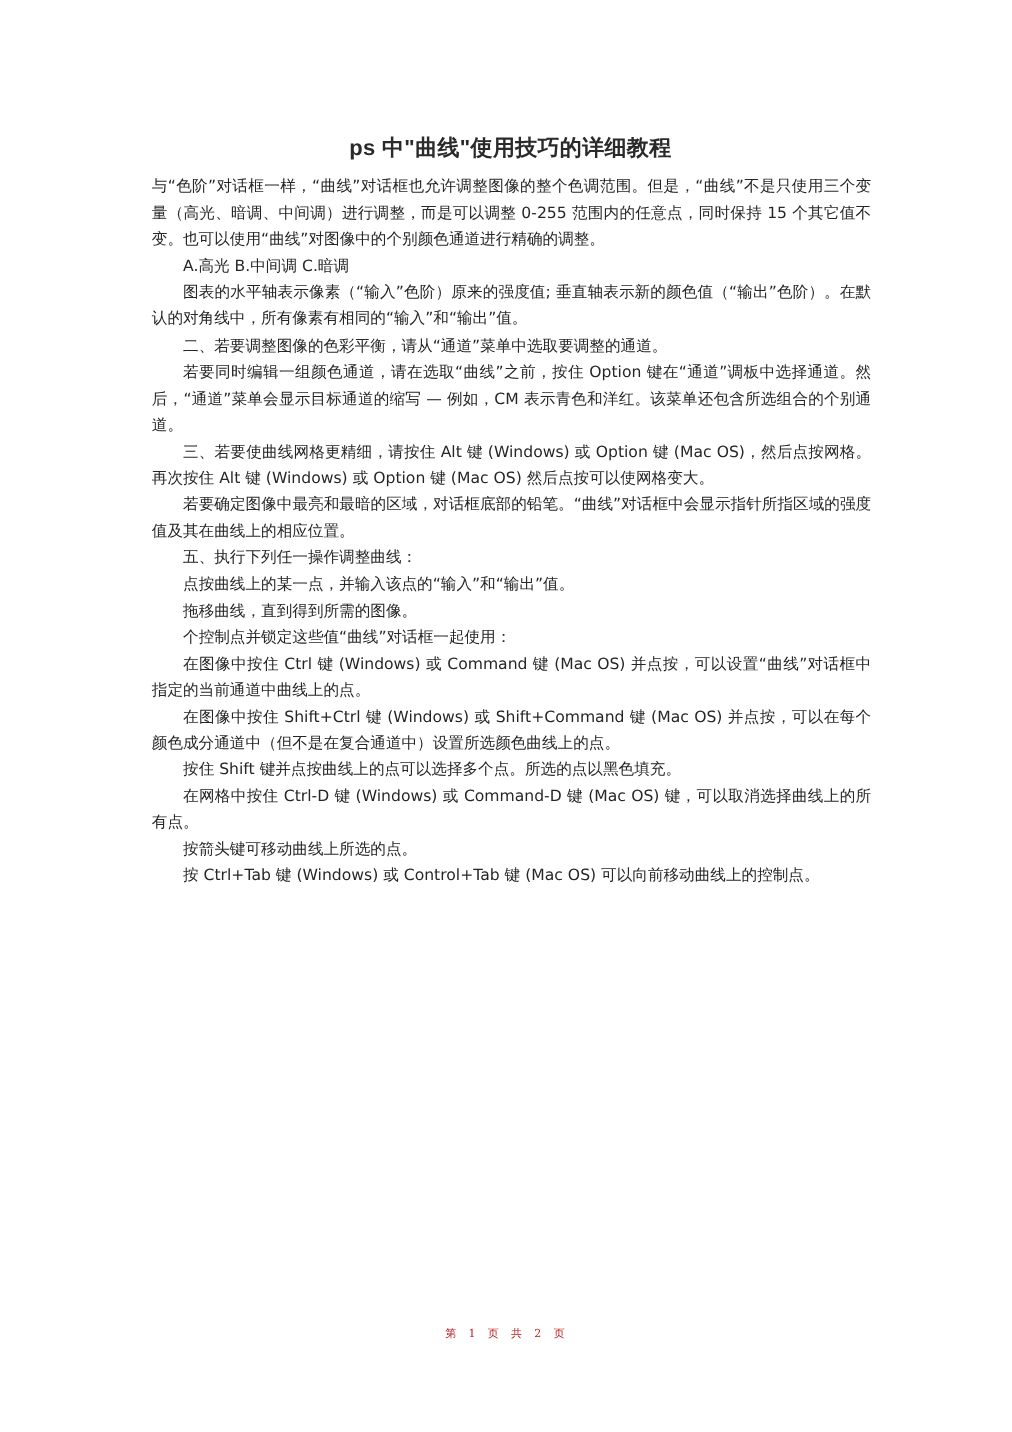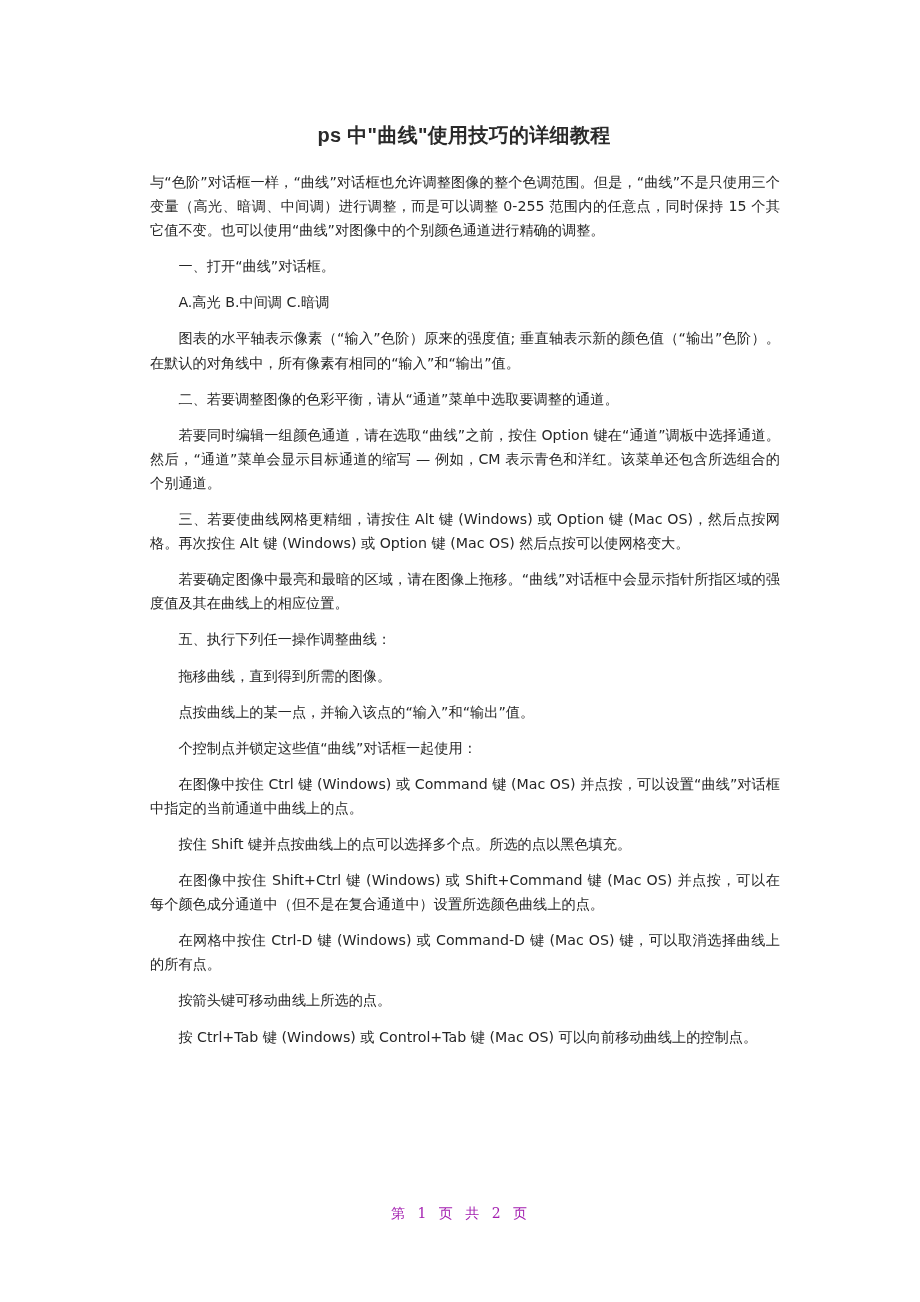--- a/index.html
+++ b/index.html
@@ -40,60 +40,59 @@
       position: absolute;
       left: 138px;
       top: 158px;
       width: 654px;
       font-size: 14.2px;
       line-height: 24.1px;
       color: #262626;
       text-align: justify;
     }
     .content p {
-      margin: 12px;
+      margin: 0;
       padding: 0;
     }
     .content p.indent {
       text-indent: 2em;
     }
     .footer {
       position: absolute;
       left: 0;
       top: 1205px;
       width: 920px;
       text-align: center;
       font-family: "DejaVu Serif", "Liberation Serif", serif;
-      font-size: 14px;
-      color: #a21caf;
+      font-size: 10px;
+      color: #b91c1c;
       word-spacing: 4px;
       letter-spacing: 2px;
     }
   </style>
 </head>
 <body>
 
 <div class="page">
   <div class="title">ps 中"曲线"使用技巧的详细教程</div>
 
   <div class="content">
     <p>与“色阶”对话框一样，“曲线”对话框也允许调整图像的整个色调范围。但是，“曲线”不是只使用三个变量（高光、暗调、中间调）进行调整，而是可以调整 0-255 范围内的任意点，同时保持 15 个其它值不变。也可以使用“曲线”对图像中的个别颜色通道进行精确的调整。</p>
-    <p class="indent">一、打开“曲线”对话框。</p>
     <p class="indent">A.高光 B.中间调 C.暗调</p>
     <p class="indent">图表的水平轴表示像素（“输入”色阶）原来的强度值; 垂直轴表示新的颜色值（“输出”色阶）。在默认的对角线中，所有像素有相同的“输入”和“输出”值。</p>
     <p class="indent">二、若要调整图像的色彩平衡，请从“通道”菜单中选取要调整的通道。</p>
     <p class="indent">若要同时编辑一组颜色通道，请在选取“曲线”之前，按住 Option 键在“通道”调板中选择通道。然后，“通道”菜单会显示目标通道的缩写 — 例如，CM 表示青色和洋红。该菜单还包含所选组合的个别通道。</p>
     <p class="indent">三、若要使曲线网格更精细，请按住 Alt 键 (Windows) 或 Option 键 (Mac OS)，然后点按网格。再次按住 Alt 键 (Windows) 或 Option 键 (Mac OS) 然后点按可以使网格变大。</p>
-    <p class="indent">若要确定图像中最亮和最暗的区域，请在图像上拖移。“曲线”对话框中会显示指针所指区域的强度值及其在曲线上的相应位置。</p>
+    <p class="indent">若要确定图像中最亮和最暗的区域，对话框底部的铅笔。“曲线”对话框中会显示指针所指区域的强度值及其在曲线上的相应位置。</p>
     <p class="indent">五、执行下列任一操作调整曲线：</p>
+    <p class="indent">点按曲线上的某一点，并输入该点的“输入”和“输出”值。</p>
     <p class="indent">拖移曲线，直到得到所需的图像。</p>
-    <p class="indent">点按曲线上的某一点，并输入该点的“输入”和“输出”值。</p>
     <p class="indent">个控制点并锁定这些值“曲线”对话框一起使用：</p>
     <p class="indent">在图像中按住 Ctrl 键 (Windows) 或 Command 键 (Mac OS) 并点按，可以设置“曲线”对话框中指定的当前通道中曲线上的点。</p>
+    <p class="indent">在图像中按住 Shift+Ctrl 键 (Windows) 或 Shift+Command 键 (Mac OS) 并点按，可以在每个颜色成分通道中（但不是在复合通道中）设置所选颜色曲线上的点。</p>
     <p class="indent">按住 Shift 键并点按曲线上的点可以选择多个点。所选的点以黑色填充。</p>
-    <p class="indent">在图像中按住 Shift+Ctrl 键 (Windows) 或 Shift+Command 键 (Mac OS) 并点按，可以在每个颜色成分通道中（但不是在复合通道中）设置所选颜色曲线上的点。</p>
     <p class="indent">在网格中按住 Ctrl-D 键 (Windows) 或 Command-D 键 (Mac OS) 键，可以取消选择曲线上的所有点。</p>
     <p class="indent">按箭头键可移动曲线上所选的点。</p>
     <p class="indent">按 Ctrl+Tab 键 (Windows) 或 Control+Tab 键 (Mac OS) 可以向前移动曲线上的控制点。</p>
   </div>
 
   <div class="footer">第 1 页 共 2 页</div>
 </div>
 
 </body></html>

